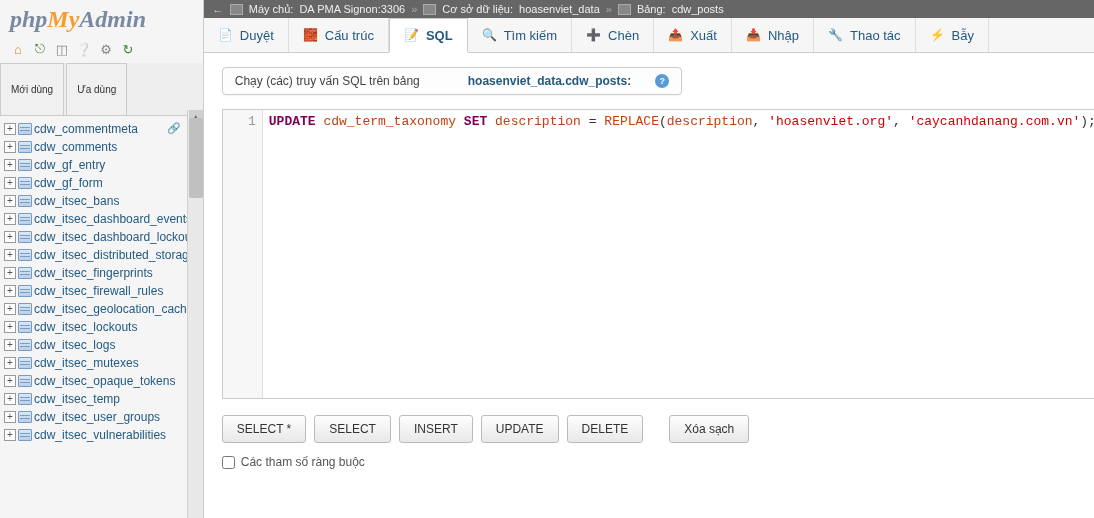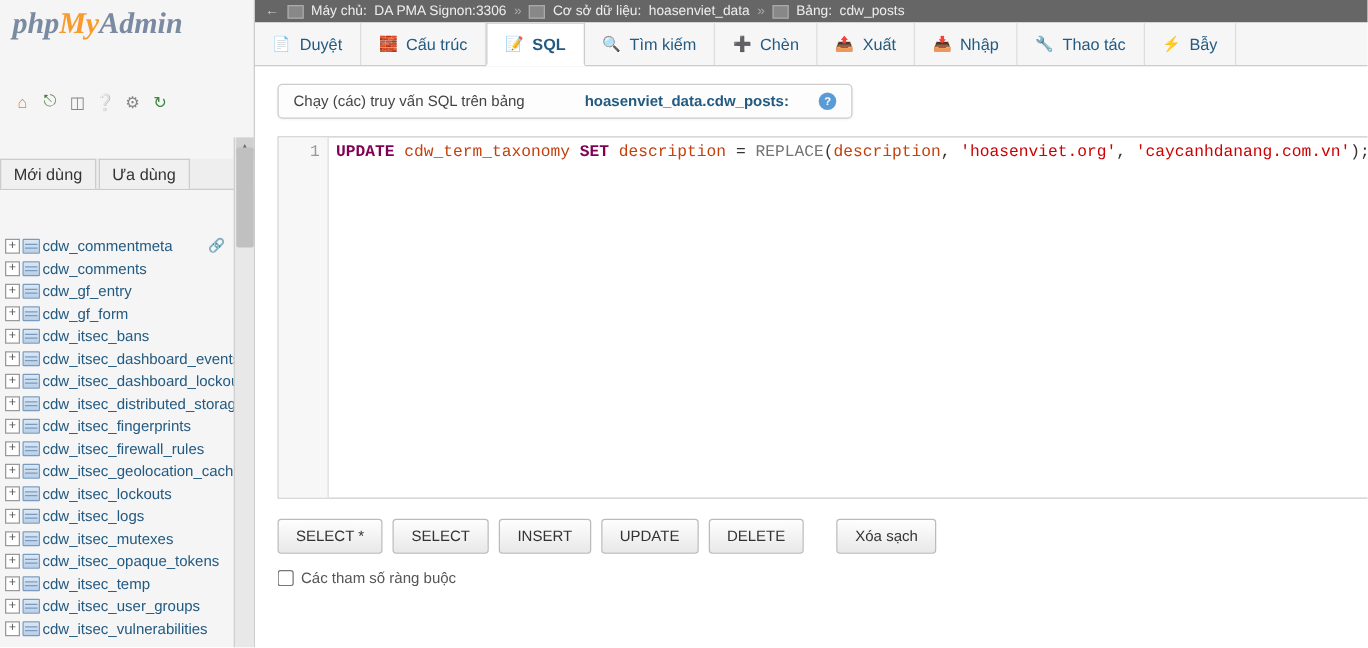--- a/index.html
+++ b/index.html
@@ -1,36 +1,36 @@
 <!DOCTYPE html>
 <html><head>
 <meta charset="utf-8">
 <style>
 * { margin: 0; padding: 0; box-sizing: border-box; }
 body { font-family: sans-serif; font-size: 12px; color: #444; background: #fff; overflow: hidden; }
 .container { display: flex; width: 1094px; height: 518px; }
 
 
-.sidebar { width: 230px; background: #f5f5f5; border-right: 1px solid #ccc; display: flex; flex-direction: column; position: relative; gap: 32px; }
+.sidebar { width: 230px; background: #f5f5f5; border-right: 1px solid #ccc; display: flex; flex-direction: column; position: relative; }
 .sidebar-scroll { position: absolute; right: 0; top: 110px; bottom: 0; width: 16px; background: #e8e8e8; border-left: 1px solid #d0d0d0; }
 .sidebar-scroll-thumb { position: absolute; top: 8px; width: 14px; left: 1px; height: 80px; background: #c0c0c0; border-radius: 2px; }
 .sidebar-scroll-arrow { width: 14px; height: 14px; background: #d0d0d0; position: absolute; left: 1px; font-size: 8px; text-align: center; line-height: 14px; color: #666; }
 .sidebar-scroll-arrow.up { top: 0; }
 
 .logo { padding: 6px 10px 4px; }
 .logo-text { font-family: Georgia, serif; font-size: 24px; font-style: italic; font-weight: bold; }
 .logo-php { color: #7a8aa0; }
 .logo-my { color: #f89b2e; }
 .logo-admin { color: #7a8aa0; }
 
 .toolbar-icons { padding: 4px 10px 6px; display: flex; gap: 6px; align-items: center; }
 .toolbar-icons .ico { width: 16px; height: 16px; display: inline-flex; align-items: center; justify-content: center; font-size: 13px; cursor: pointer; }
 
 .tabbar { display: flex; border-bottom: 1px solid #ccc; background: #eee; }
-.tabbar .tab { padding: 4px 10px; border: 1px solid #ccc; border-bottom: none; background: #f0f0f0; margin-right: 2px; cursor: pointer; font-size: 13px; color: #333; }
+.tabbar .tab { padding: 20px 10px; border: 1px solid #ccc; border-bottom: none; background: #f0f0f0; margin-right: 2px; cursor: pointer; font-size: 10px; color: #333; }
 
 .tree { flex: 1; overflow: hidden; padding: 4px 0 0 2px; position: relative; }
 .tree-link-ico { position: absolute; right: 22px; top: 6px; font-size: 11px; color: #888; }
 .tree-item { display: flex; align-items: center; padding: 2px 2px; gap: 2px; cursor: pointer; white-space: nowrap; }
 .plus { width: 12px; height: 12px; border: 1px solid #999; font-size: 10px; line-height: 10px; text-align: center; color: #555; background: #fff; }
 .tbl-ico { width: 14px; height: 12px; background: linear-gradient(#dbe8f5, #b8d0e8); border: 1px solid #7a9ac0; border-radius: 1px; position: relative; }
 .tbl-ico::after { content: ''; position: absolute; top: 3px; left: 1px; right: 1px; height: 1px; background: #7a9ac0; box-shadow: 0 3px 0 #7a9ac0; }
 .tree-label { color: #235a81; font-size: 12px; }
 
 
@@ -52,21 +52,21 @@
 .sql-title-box .t1 { color: #444; }
 .sql-title-box .t2 { color: #235a81; font-weight: bold; margin-left: 28px; }
 .sql-title-box .help { width: 14px; height: 14px; border-radius: 50%; background: #5b9bd5; color: #fff; font-size: 9px; display: inline-flex; align-items: center; justify-content: center; margin-left: 4px; font-weight: bold; }
 
 .editor { border: 1px solid #ccc; background: #fff; height: 290px; display: flex; font-family: 'Courier New', monospace; font-size: 13px; }
 .gutter { width: 40px; background: #f7f7f7; border-right: 1px solid #ddd; text-align: right; padding: 4px 6px 0 0; color: #999; }
 .code { flex: 1; padding: 4px 6px 0; white-space: pre; position: relative; }
 .kw { color: #7f0055; font-weight: bold; }
 .ident { color: #c2410c; }
 .op { color: #333; }
-.fn { color: #737373; }
+.fn { color: #c2410c; }
 .str { color: #c00; }
 
 .btnrow { display: flex; gap: 8px; margin-top: 16px; flex-wrap: wrap; align-items: center; }
 .btn { padding: 6px 14px; border: 1px solid #bbb; background: linear-gradient(#fefefe, #e8e8e8); border-radius: 3px; cursor: pointer; font-size: 12px; color: #333; }
 .gap { width: 10px; }
 
 .checkbox-row { display: flex; align-items: center; gap: 6px; margin-top: 12px; color: #555; }
 </style>
 </head>
 <body>

